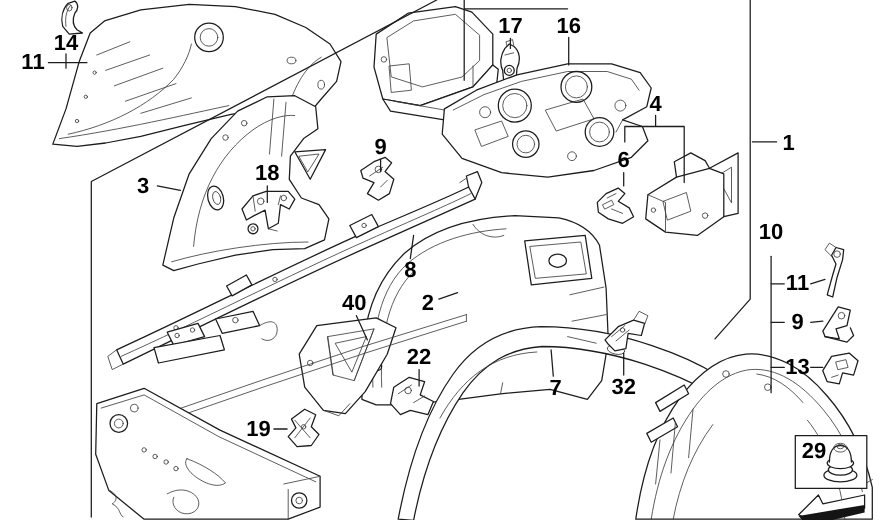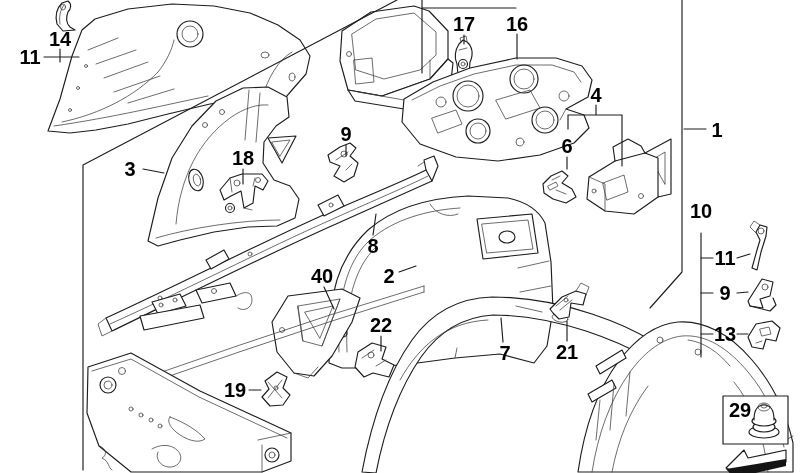--- a/index.html
+++ b/index.html
@@ -288,17 +288,17 @@
 <div class="lbl" style="left:30px;top:57px">11</div>
 <div class="lbl" style="left:725px;top:293px">9</div>
 <div class="lbl" style="left:725px;top:258px">11</div>
 <div class="lbl" style="left:60px;top:39px">14</div>
 <div class="lbl" style="left:725px;top:334px">13</div>
 <div class="lbl" style="left:517px;top:24px">16</div>
 <div class="lbl" style="left:464px;top:24px">17</div>
 <div class="lbl" style="left:243px;top:158px">18</div>
 <div class="lbl" style="left:235px;top:390px">19</div>
 <div class="lbl" style="left:322px;top:276px">40</div>
-<div class="lbl" style="left:567px;top:352px">21</div>
+<div class="lbl" style="left:567px;top:352px">32</div>
 <div class="lbl" style="left:381px;top:325px">22</div>
 <div class="lbl" style="left:740px;top:410px">29</div>
 
 </div>
 
 </body></html>

